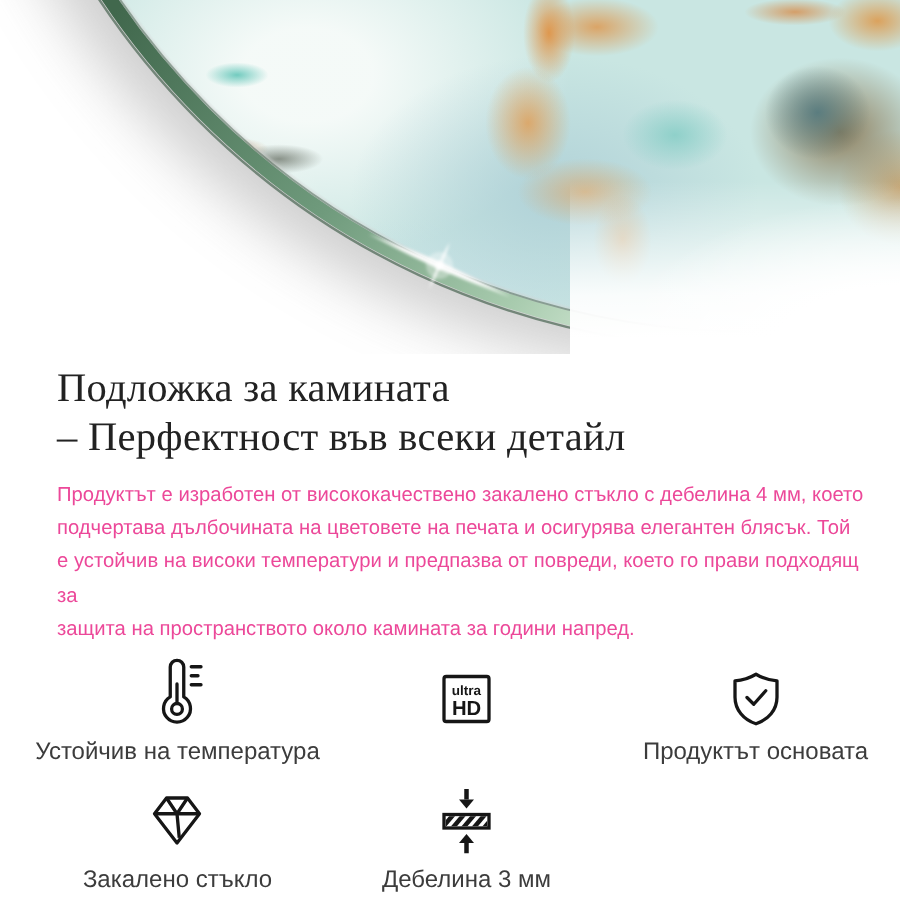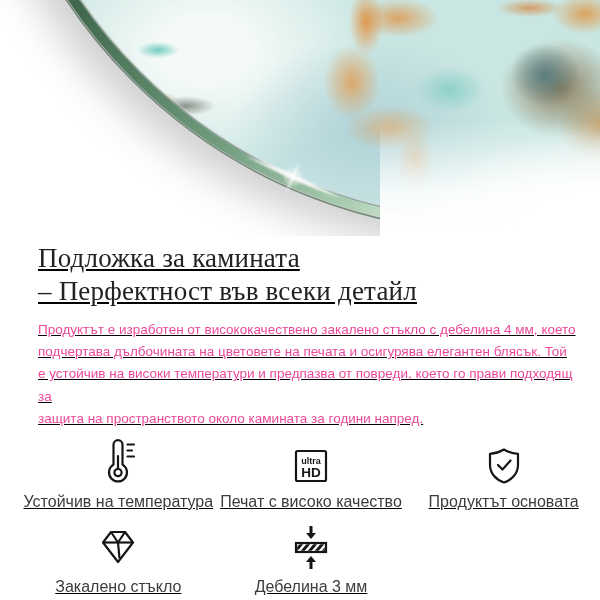--- a/index.html
+++ b/index.html
@@ -40,21 +40,21 @@
   }
   .rim-svg { position:absolute; left:0; top:0; }
   .hero-fade {
     position:absolute; left:380px; right:0; top:105px; bottom:0;
     background:
       radial-gradient(240px 130px at 100% 100%, #fff 35%, rgba(255,255,255,0) 80%),
       linear-gradient(to bottom, rgba(255,255,255,0) 12%, rgba(255,255,255,.9) 70%, #fff 92%);
   }
 
   
-  .content { position:relative;text-decoration:underline; }
+  .content { position:relative; }
   .title {
     margin:6px 38px 0 38px;
     font-family:"Liberation Serif", serif;
     font-weight:400;
     font-size:27px; line-height:33px;
     color:#222222; letter-spacing:.2px;
     white-space:pre-line;
   }
   .desc {
     margin:11px 24px 0 38px;
@@ -137,21 +137,20 @@
       </div>
 
       <div class="feature">
         <div class="icon-box">
           <svg width="44" height="46" viewBox="0 0 44 46">
             <rect class="ico" x="7" y="13" width="30" height="30" rx="1.5" stroke-width="2.4"></rect>
             <text class="hd-small" x="22" y="25.5" text-anchor="middle">ultra</text>
             <text class="hd-big" x="22" y="38.5" text-anchor="middle">HD</text>
           </svg>
         </div>
-        <div class="feature-label">Печат с високо качество</div>
       </div>
 
       <div class="feature">
         <div class="icon-box">
           <svg width="44" height="46" viewBox="0 0 44 46">
             <path class="ico" d="M22 11.5 C26.5 14.2 31.5 15.6 36 15.9 L36 26.8 C36 35.2 30.2 41.8 22 44.5 C13.8 41.8 8 35.2 8 26.8 L8 15.9 C12.5 15.6 17.5 14.2 22 11.5 Z" stroke-linejoin="round"></path>
             <path class="ico" d="M16 27 L20.5 31.5 L28.5 22.5" stroke-width="2.6" stroke-linecap="round" stroke-linejoin="round"></path>
           </svg>
         </div>
         <div class="feature-label">Продуктът основата</div>

